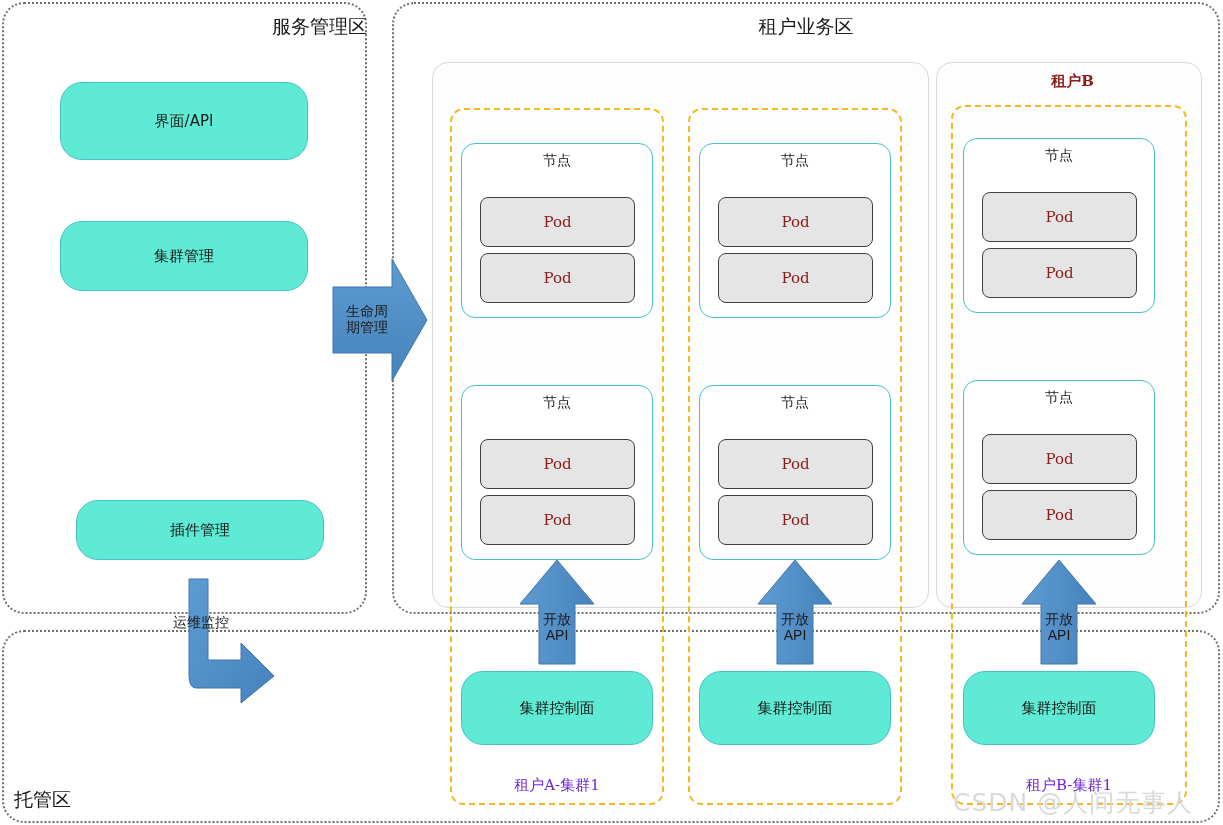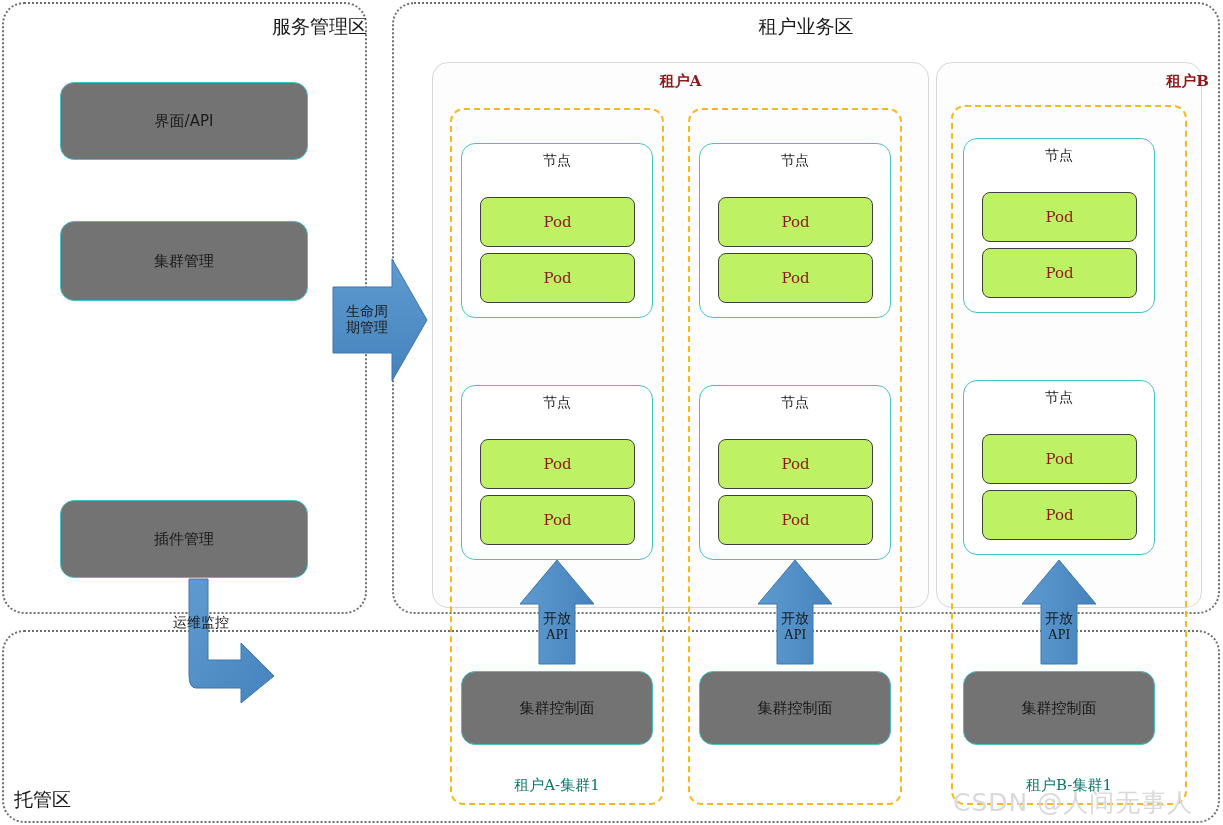--- a/index.html
+++ b/index.html
@@ -29,22 +29,22 @@
     position: absolute;
     font-size: 19px;
     color: #1a1a1a;
     font-family: "DejaVu Sans", "Liberation Sans", sans-serif;
     white-space: nowrap;
   }
 
   
   .teal-box {
     border: 1.6px solid #46c2c6;
-    border-radius: 14px;
-    background: #737373;
+    border-radius: 22px;
+    background: #5eead4;
     display: flex;
     align-items: center;
     justify-content: center;
   }
   .teal-box-label {
     font-size: 15px;
     color: #1a1a1a;
     font-family: "DejaVu Sans", "Liberation Sans", sans-serif;
     white-space: nowrap;
   }
@@ -67,21 +67,21 @@
 
   
   .cluster-box {
     border: 2px dashed #f5b820;
     border-radius: 14px;
     background: transparent;
   }
   .cluster-label {
     position: absolute;
     font-size: 15px;
-    color: #0f766e;
+    color: #6d28d9;
     font-family: "DejaVu Serif", "Liberation Serif", serif;
     white-space: nowrap;
     text-align: center;
   }
 
   
   .node-box {
     border: 1.6px solid #46c2c6;
     border-radius: 14px;
     background: #ffffff;
@@ -93,21 +93,21 @@
     text-align: center;
     font-size: 14px;
     color: #1a1a1a;
     font-family: "DejaVu Sans", "Liberation Sans", sans-serif;
   }
 
   
   .pod-box {
     border: 1.4px solid #3f3f3f;
     border-radius: 8px;
-    background: #bef264;
+    background: #e5e5e5;
     display: flex;
     align-items: center;
     justify-content: center;
   }
   .pod-label {
     font-size: 15px;
     color: #8b1a1a;
     font-family: "DejaVu Serif", "Liberation Serif", serif;
   }
 
@@ -116,21 +116,21 @@
     position: absolute;
     font-size: 14px;
     line-height: 1.15;
     color: #1a1a1a;
     font-family: "DejaVu Sans", "Liberation Sans", sans-serif;
     text-align: center;
     white-space: pre-line;
     z-index: 6;
   }
   .arrow-text-serif {
-    font-family: Liberation Serif, serif;
+    font-family: Liberation Sans, sans-serif;
   }
   .edge-label {
     position: absolute;
     font-size: 14px;
     color: #1a1a1a;
     font-family: "DejaVu Sans", "Liberation Sans", sans-serif;
     white-space: nowrap;
     z-index: 6;
   }
 
@@ -148,24 +148,24 @@
 <body>
 
 <div id="canvas">
 
   <div class="abs zone-dotted" style="left:2px; top:2px; width:365px; height:612px;"></div>
   <div class="zone-title" style="left:2px; top:14px; width:365px; text-align:right;">服务管理区</div>
 
   <div class="abs teal-box" style="left:60px; top:82px; width:248px; height:78px;">
     <span class="teal-box-label">界面/API</span>
   </div>
-  <div class="abs teal-box" style="left:60px; top:221px; width:248px; height:80px;">
+  <div class="abs teal-box" style="left:60px; top:221px; width:248px; height:70px;">
     <span class="teal-box-label">集群管理</span>
   </div>
-  <div class="abs teal-box" style="left:60px; top:500px; width:248px; height:78px;">
+  <div class="abs teal-box" style="left:76px; top:500px; width:248px; height:60px;">
     <span class="teal-box-label">插件管理</span>
   </div>
 
   <div class="abs zone-dotted" style="left:2px; top:630px; width:1218px; height:193px;"></div>
   <div class="zone-title" style="left:14px; top:787px;">托管区</div>
 
   <div class="abs zone-dotted" style="left:392px; top:2px; width:828px; height:612px;"></div>
   <div class="zone-title" style="left:392px; top:14px; width:828px; text-align:center;">租户业务区</div>
 
   <svg class="abs" style="left:330px; top:255px; width:100px; height:130px; z-index:5;" viewBox="0 0 100 130">
@@ -186,21 +186,20 @@
         <stop offset="0%" stop-color="#5e9bd0"></stop>
         <stop offset="100%" stop-color="#4683bd"></stop>
       </linearGradient>
     </defs>
     <path d="M9,4 L28,4 L28,85 L61,85 L61,68 L94,101 L61,128 L61,113 L16,113
              Q9,113 9,100 Z" fill="url(#gradElbow)" stroke="#3e76ad" stroke-width="1"></path>
   </svg>
   <div class="edge-label" style="left:173px; top:614px;">运维监控</div>
 
   <div class="abs tenant-panel" style="left:432px; top:62px; width:497px; height:546px;"></div>
-  <div class="tenant-title" style="left:432px; top:72px; width:497px;">租户A</div>
 
   <div class="abs cluster-box" style="left:450px; top:108px; width:214px; height:697px;"></div>
   <div class="cluster-label" style="left:450px; top:776px; width:214px;">租户A-集群1</div>
 
   <div class="abs node-box" style="left:461px; top:143px; width:192px; height:175px;">
     <div class="node-label">节点</div>
     <div class="abs pod-box" style="left:18px; top:53px; width:155px; height:50px;">
       <span class="pod-label">Pod</span>
     </div>
     <div class="abs pod-box" style="left:18px; top:109px; width:155px; height:50px;">
@@ -266,21 +265,21 @@
     <polygon points="39,3 76,47 57,47 57,107 21,107 21,47 2,47" fill="url(#gradUp2)" stroke="#3e76ad" stroke-width="1"></polygon>
   </svg>
   <div class="arrow-text arrow-text-serif" style="left:767px; top:611px; width:56px;">开放
 API</div>
 
   <div class="abs teal-box" style="left:699px; top:671px; width:192px; height:74px;">
     <span class="teal-box-label">集群控制面</span>
   </div>
 
   <div class="abs tenant-panel" style="left:936px; top:62px; width:266px; height:546px;"></div>
-  <div class="tenant-title" style="left:936px; top:72px; width:273px;text-align:right;">租户B</div>
+  <div class="tenant-title" style="left:936px; top:72px; width:273px;">租户B</div>
 
   <div class="abs cluster-box" style="left:951px; top:105px; width:236px; height:700px;"></div>
   <div class="cluster-label" style="left:951px; top:776px; width:236px;">租户B-集群1</div>
 
   <div class="abs node-box" style="left:963px; top:138px; width:192px; height:175px;">
     <div class="node-label">节点</div>
     <div class="abs pod-box" style="left:18px; top:53px; width:155px; height:50px;">
       <span class="pod-label">Pod</span>
     </div>
     <div class="abs pod-box" style="left:18px; top:109px; width:155px; height:50px;">

